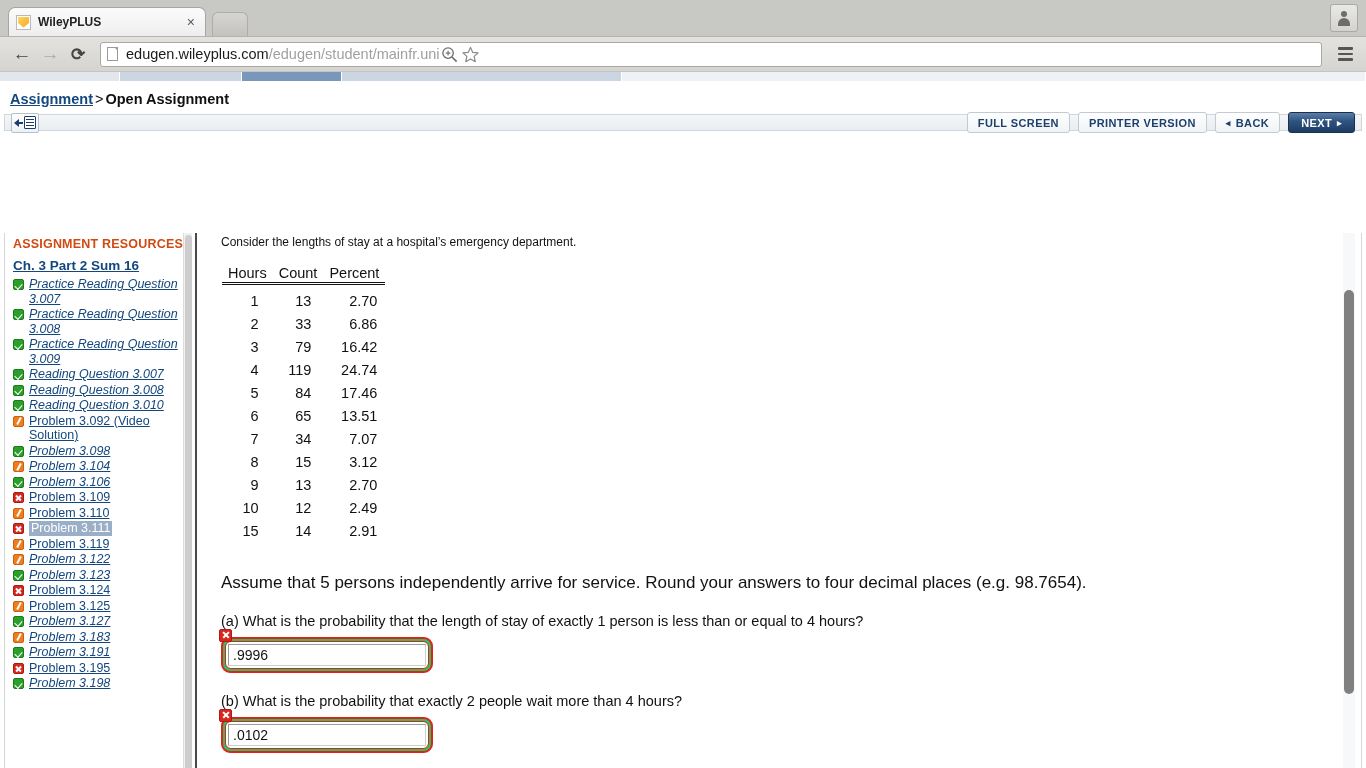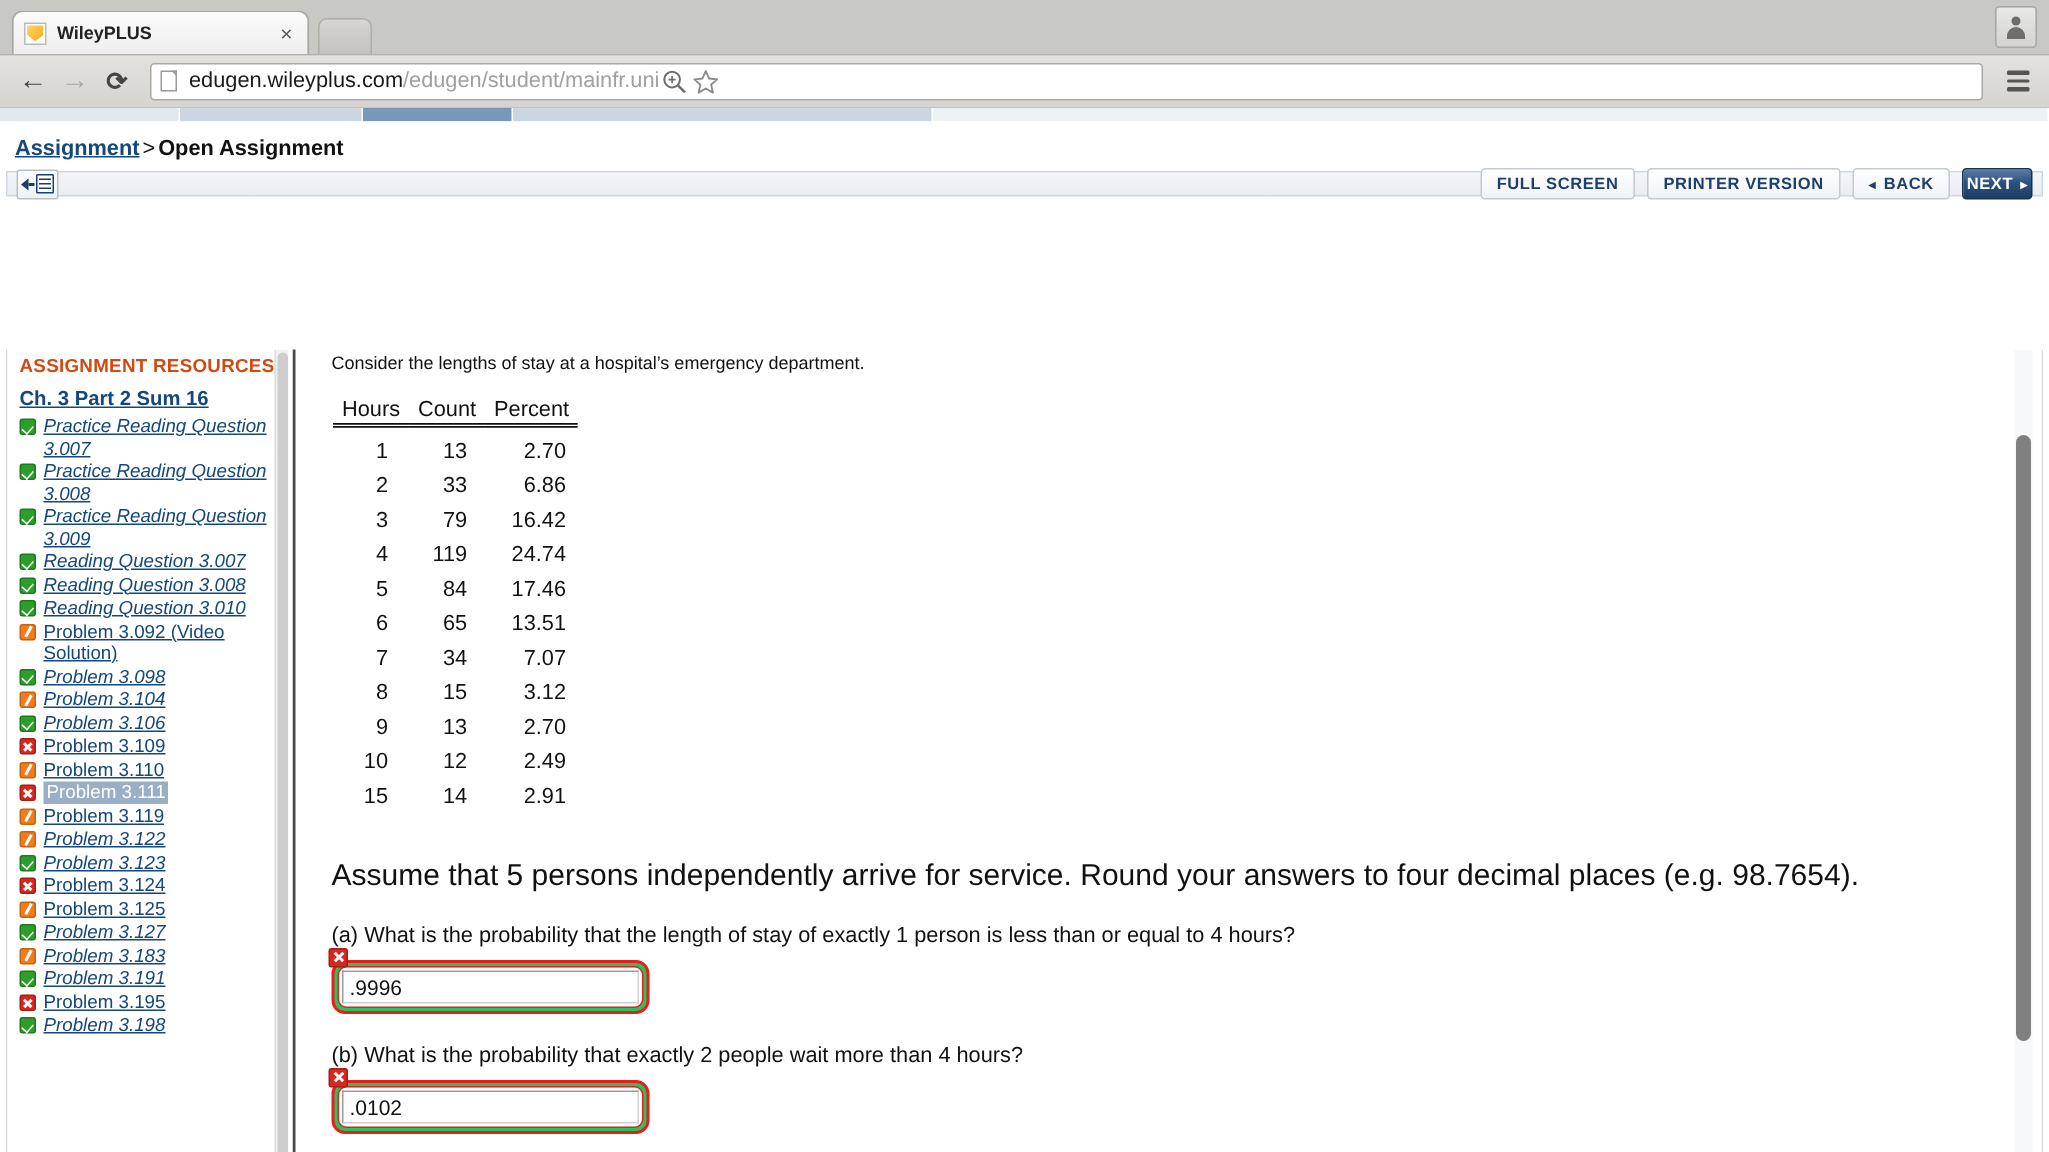--- a/index.html
+++ b/index.html
@@ -5,21 +5,21 @@
 <style>
   * { box-sizing: border-box; margin: 0; padding: 0; }
   html, body {
     width: 1366px; height: 768px;
     background: #ffffff;
     font-family: "Liberation Sans", sans-serif;
     overflow: hidden;
   }
 
   
-  .browser-chrome { width: 1366px; background: #fef9c3; position: relative; }
+  .browser-chrome { width: 1366px; background: #0c4a6e; position: relative; }
 
   .tabstrip {
     height: 36px; background: #c8c8c4;
     position: relative; padding-left: 8px; padding-top: 7px;
   }
   .tab {
     position: absolute; left: 8px; top: 7px;
     width: 198px; height: 29px;
     background: linear-gradient(to bottom, #fbfbfb 0%, #efeeee 100%);
     border: 1px solid #a6a6a2;
@@ -171,21 +171,21 @@
     height: 21px; padding: 0 10px;
     background: linear-gradient(to bottom, #ffffff, #f0f3f6);
     border: 1px solid #c2cad3; border-radius: 3px;
     font-size: 11px; font-weight: bold; letter-spacing: .4px;
     color: #1d3f6e; display: flex; align-items: center;
     cursor: pointer; white-space: nowrap;
   }
   .tb-btn.primary {
     background: linear-gradient(to bottom, #5a7ea8 0%, #2e527f 45%, #1d3c64 100%);
     border: 1px solid #17314f; color: #ffffff;
-    padding: 0 2px;
+    padding: 0 12px;
   }
   .tb-btn .ar { font-size: 9px; }
   .tb-btn .ar.l { margin-right: 5px; }
   .tb-btn .ar.r { margin-left: 5px; }
 
   
   .body-wrap {
     position: absolute; left: 4px; top: 152px;
     width: 1358px; height: 576px;
     display: flex;
@@ -276,21 +276,21 @@
   }
   .data-table td {
     font-size: 14.5px; color: #111;
     padding: 3.5px 6px; text-align: center;
   }
   .data-table td.c0 { text-align: right; padding-right: 14px; }
   .data-table td.c1 { text-align: right; padding-right: 12px; }
   .data-table td.c2 { text-align: right; padding-right: 8px; }
   .data-table tbody tr:first-child td { padding-top: 8px; }
 
-  .assume-line { font-size: 20px; color: #111; margin: 30px 0 0 0; }
+  .assume-line { font-size: 17px; color: #111; margin: 30px 0 0 0; }
   .q-line { font-size: 14.5px; color: #111; margin: 20px 0 0 0; }
 
   .ans-wrap { position: relative; margin: 8px 0 0 0; width: 180px; }
   .ans-outer {
     border: 2.5px solid #ec1c1c; border-radius: 9px;
     padding: 2px; background: #22c55e;
     width: 212px;
   }
   .ans-inner {
     border: 1.5px solid #ec1c1c; border-radius: 6px;

